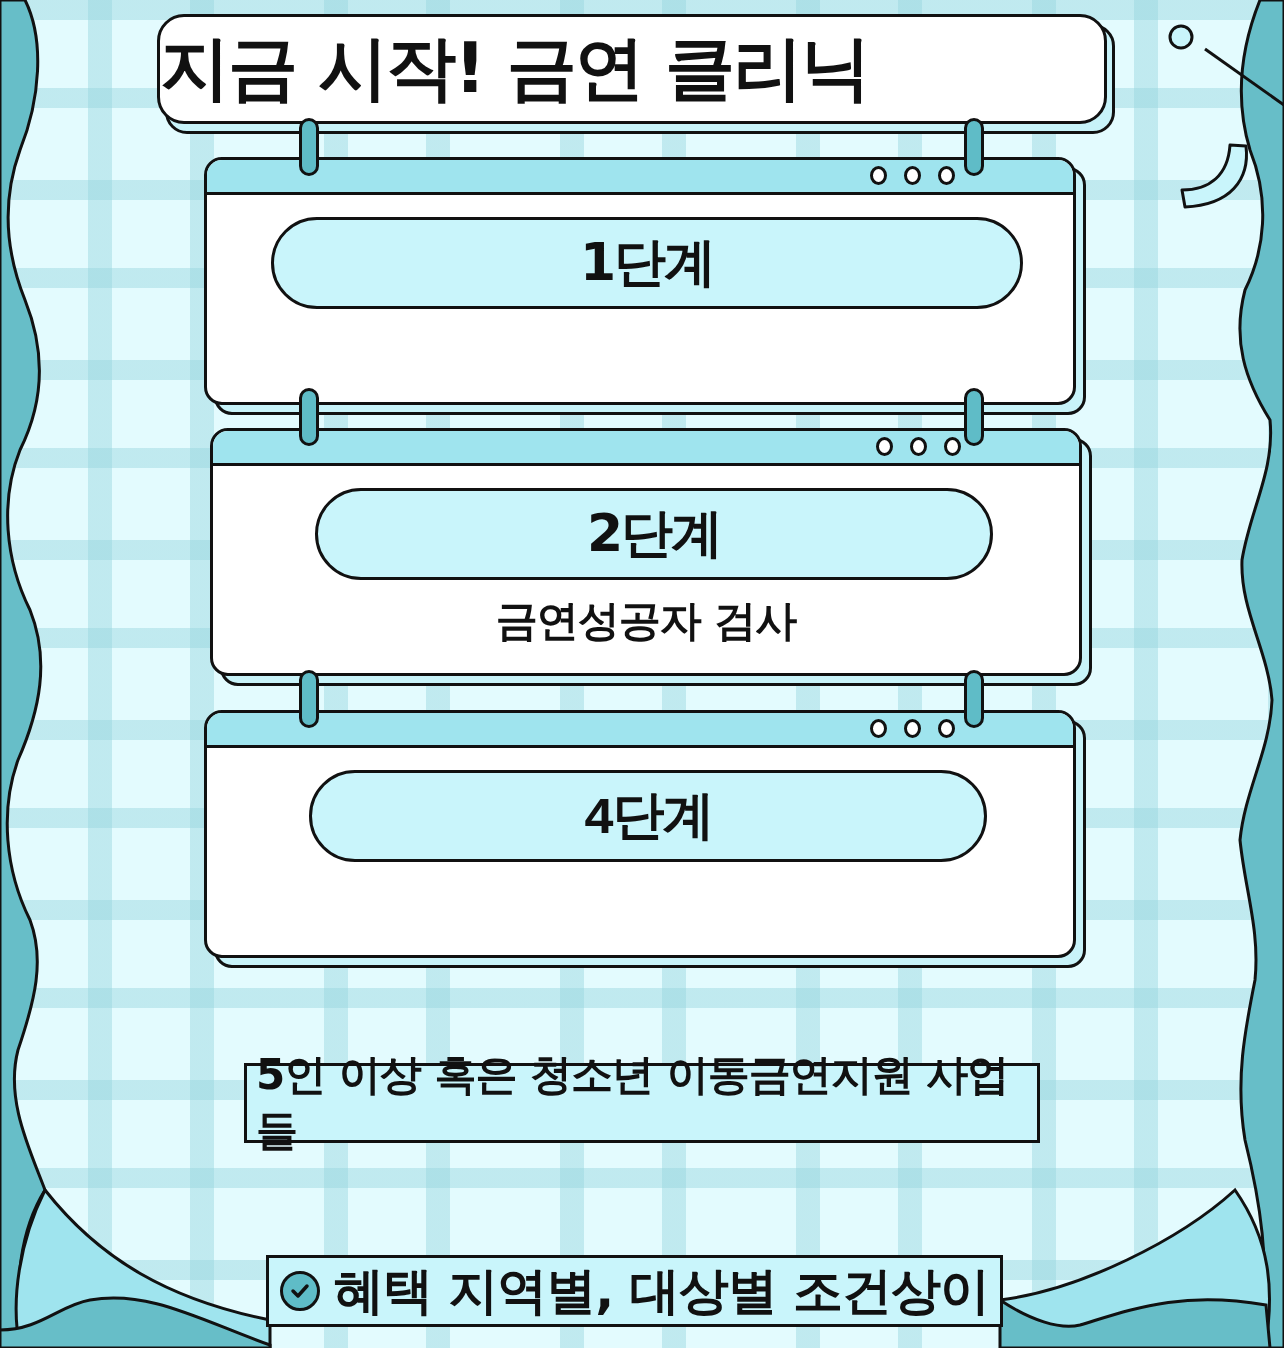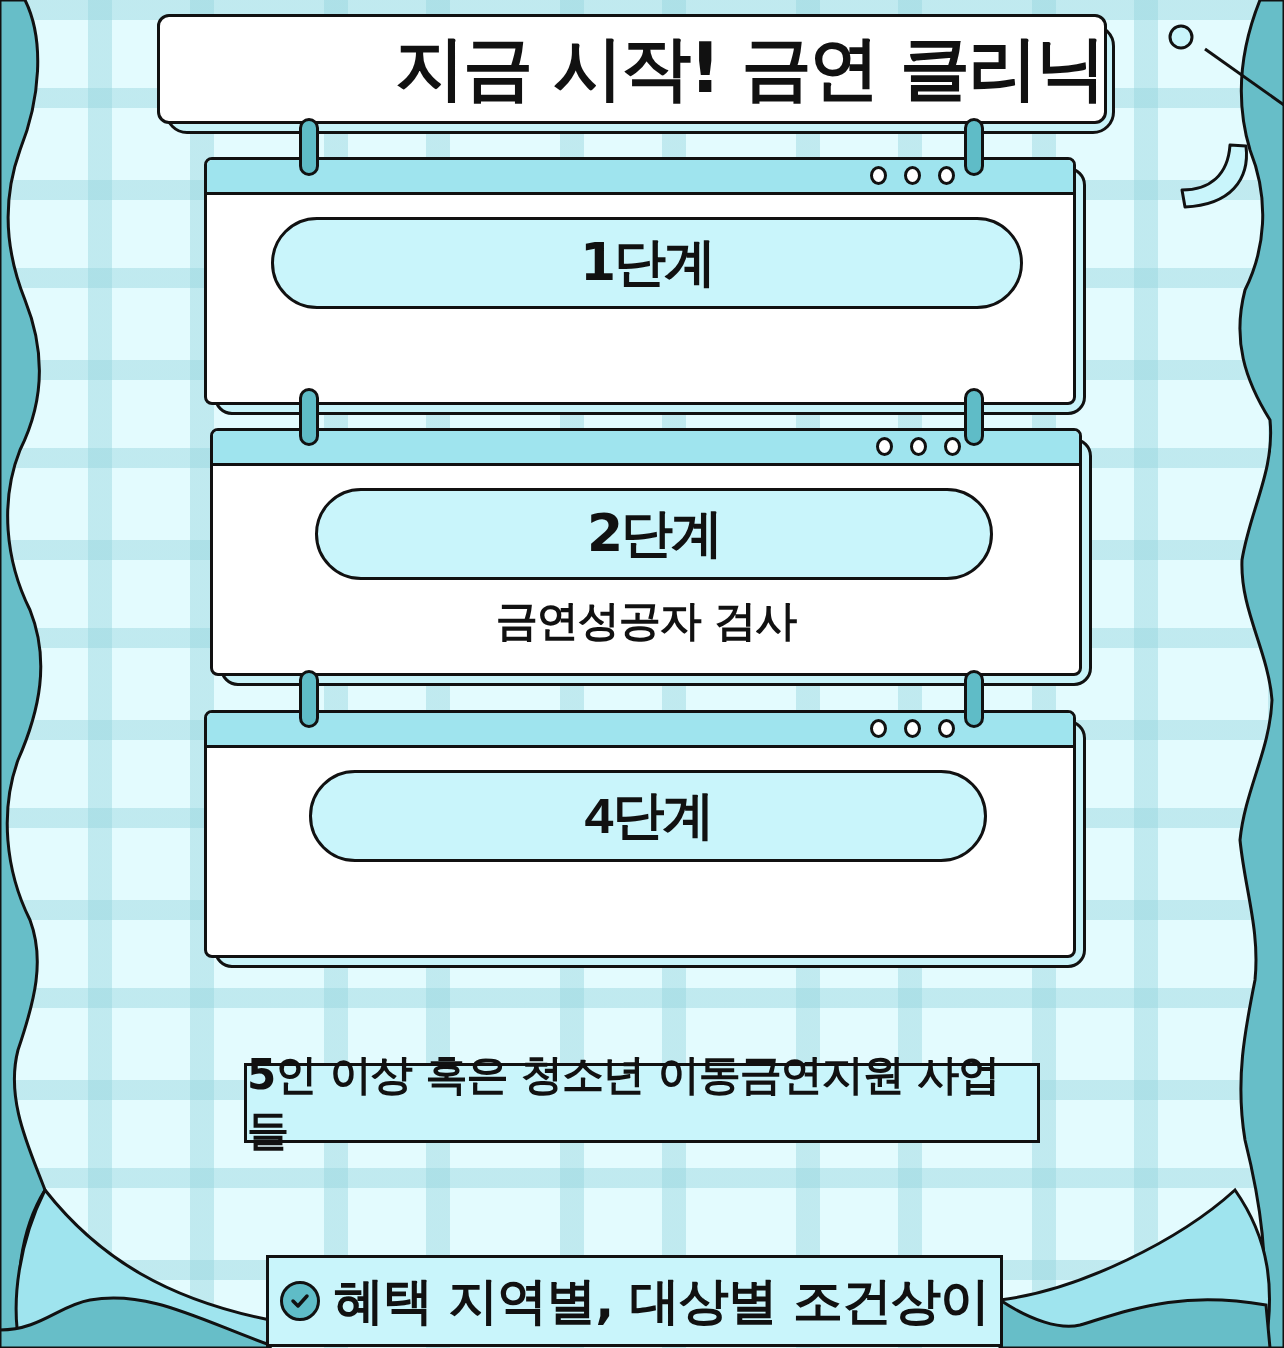--- a/index.html
+++ b/index.html
@@ -29,22 +29,22 @@
   
   .title-sign {
     position: absolute; left: 157px; top: 14px; width: 950px; height: 110px;
   }
   .title-sign .shadow {
     position: absolute; left: 8px; top: 10px; right: -8px; bottom: -10px;
     background: #c8f3f9; border: 3px solid #111; border-radius: 22px;
   }
   .title-sign .face {
     position: absolute; inset: 0; background: #fff;
-    border: 3px solid #111; border-radius: 12px;
-    display: flex; align-items: center; justify-content: flex-end;
+    border: 3px solid #111; border-radius: 27px;
+    display: flex; align-items: center; justify-content: flex-start;
   }
   .title-text {
     font-size: 70px; font-weight: bold; color: #111; letter-spacing: -2px;
   }
 
   
   .ring {
     position: absolute; width: 20px; height: 58px;
     background: #5fbcc7; border: 3px solid #111; border-radius: 12px;
     z-index: 5; box-sizing: border-box;
@@ -53,21 +53,21 @@
   
   .card {
     position: absolute; left: 204px; width: 872px; height: 248px;
   }
   .card .shadow {
     position: absolute; left: 10px; top: 10px; right: -10px; bottom: -10px;
     background: #c8f3f9; border: 3px solid #111; border-radius: 18px;
   }
   .card .face {
     position: absolute; inset: 0; background: #fff;
-    border: 3px solid #111; border-radius: 8px; overflow: hidden;
+    border: 3px solid #111; border-radius: 18px; overflow: hidden;
   }
   .card .bar {
     position: absolute; left: 0; right: 0; top: 0; height: 32px;
     background: #9fe4ee; border-bottom: 3px solid #111;
   }
   .dots {
     position: absolute; right: 118px; top: 6px; display: flex; gap: 17px;
   }
   .dot {
     width: 11px; height: 13px; border: 3px solid #111; border-radius: 50%;
@@ -180,24 +180,24 @@
         <div class="dot"></div>
         <div class="dot"></div>
       </div>
     </div>
     <div class="pill" style="left:102px; width:678px;">
       <span class="pill-text">4단계</span>
     </div>
   </div>
 </div>
 
-<div class="banner" style="left:244px; top:1063px; width:796px; height:80px;">
+<div class="banner" style="left:244px; top:1063px; width:796px; height:80px;padding-left:9px;">
   <span class="banner-text" style="font-size:42px;">5인 이상 혹은 청소년 이동금연지원 사업들</span>
 </div>
 
-<div class="banner" style="left:266px; top:1255px; width:737px; height:92px;">
+<div class="banner" style="left:266px; top:1255px; width:737px; height:72px;">
   <span class="check">
     <svg width="20" height="16" viewBox="0 0 20 16">
         <path d="M3 8 L8 13 L17 3" fill="none" stroke="#111" stroke-width="3.5" stroke-linecap="round" stroke-linejoin="round"></path>
       </svg>
   </span>
   <span class="banner-text" style="font-size:50px;">혜택 지역별, 대상별 조건상이</span>
 </div>
 
 </body></html>

